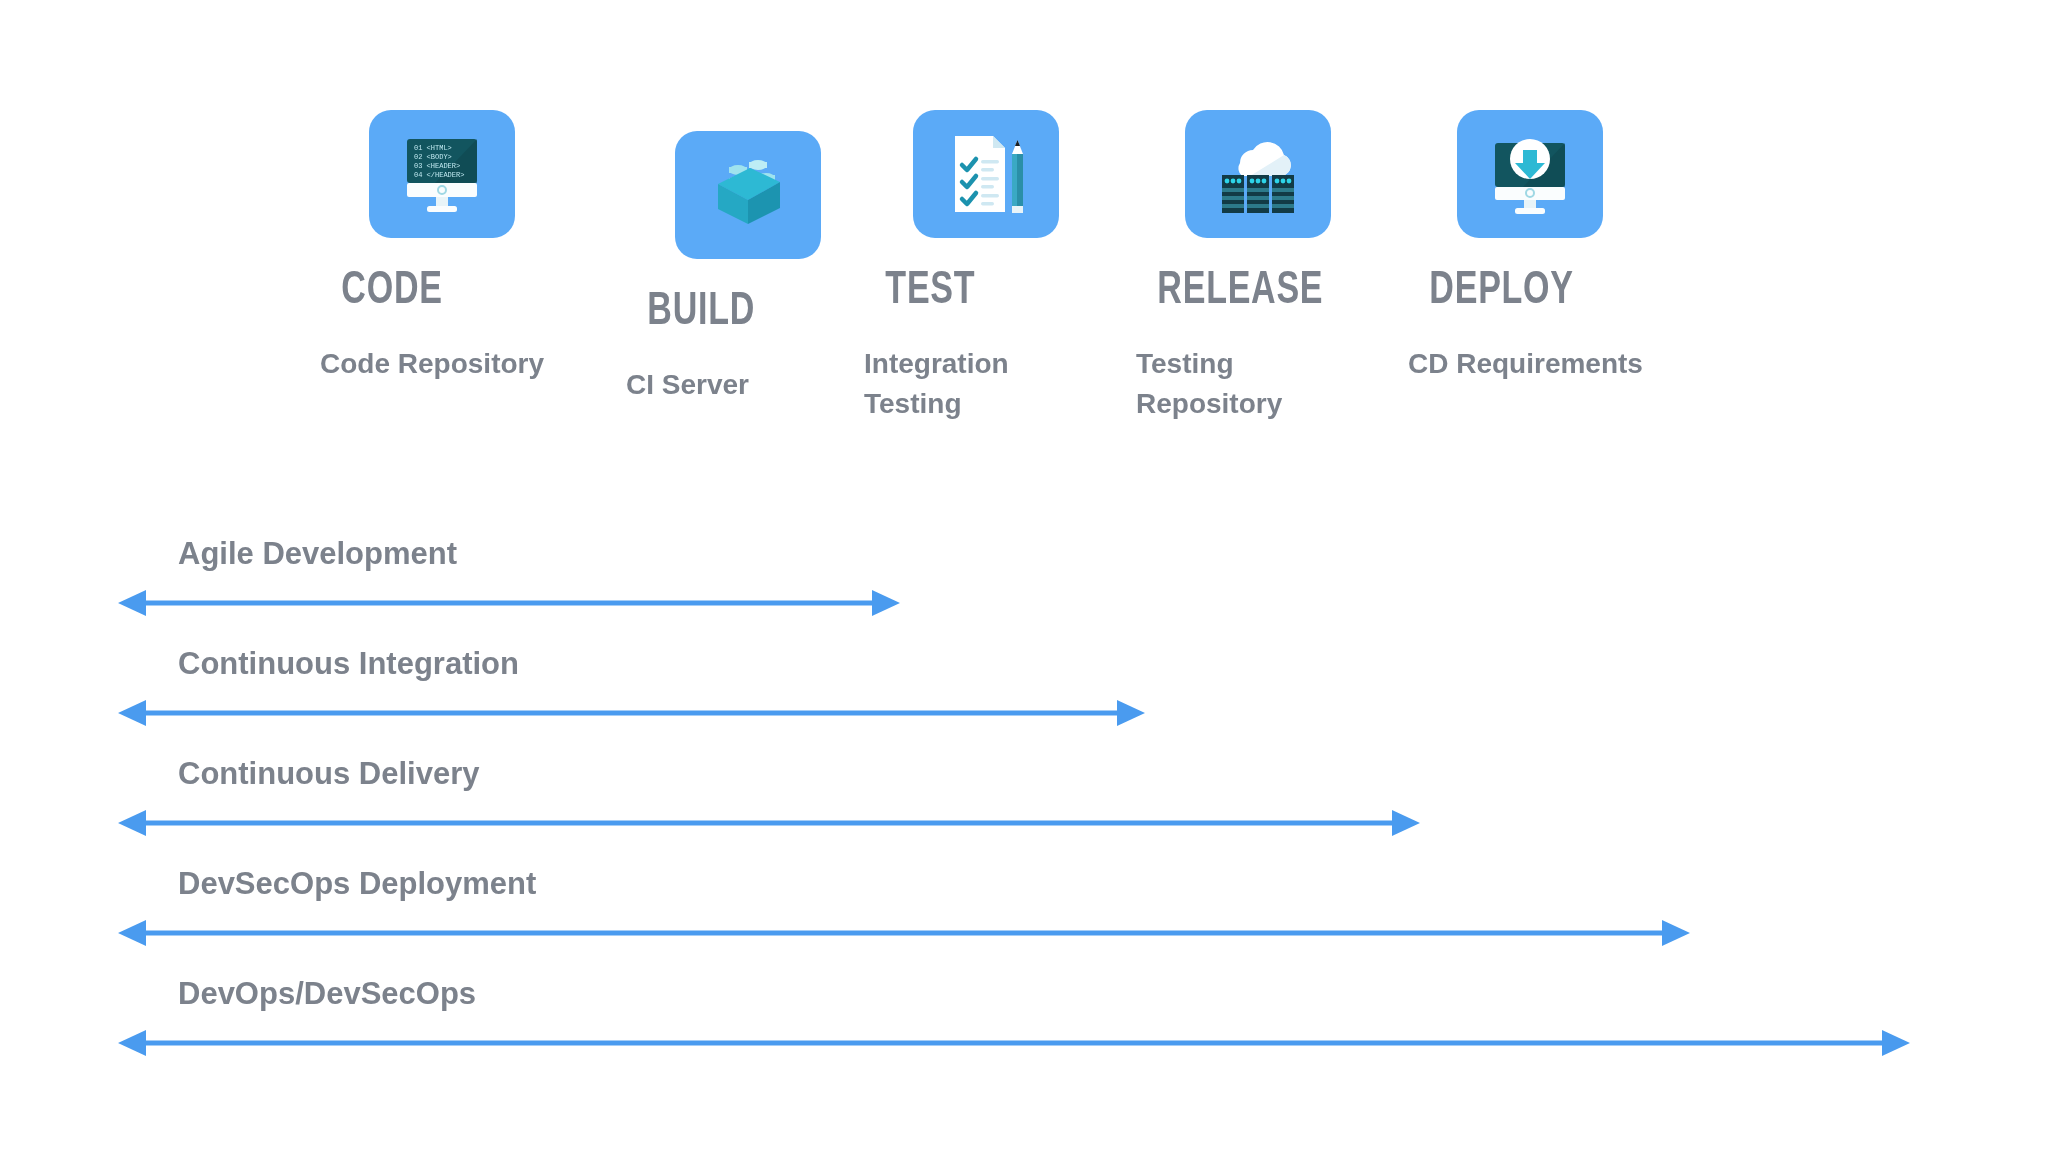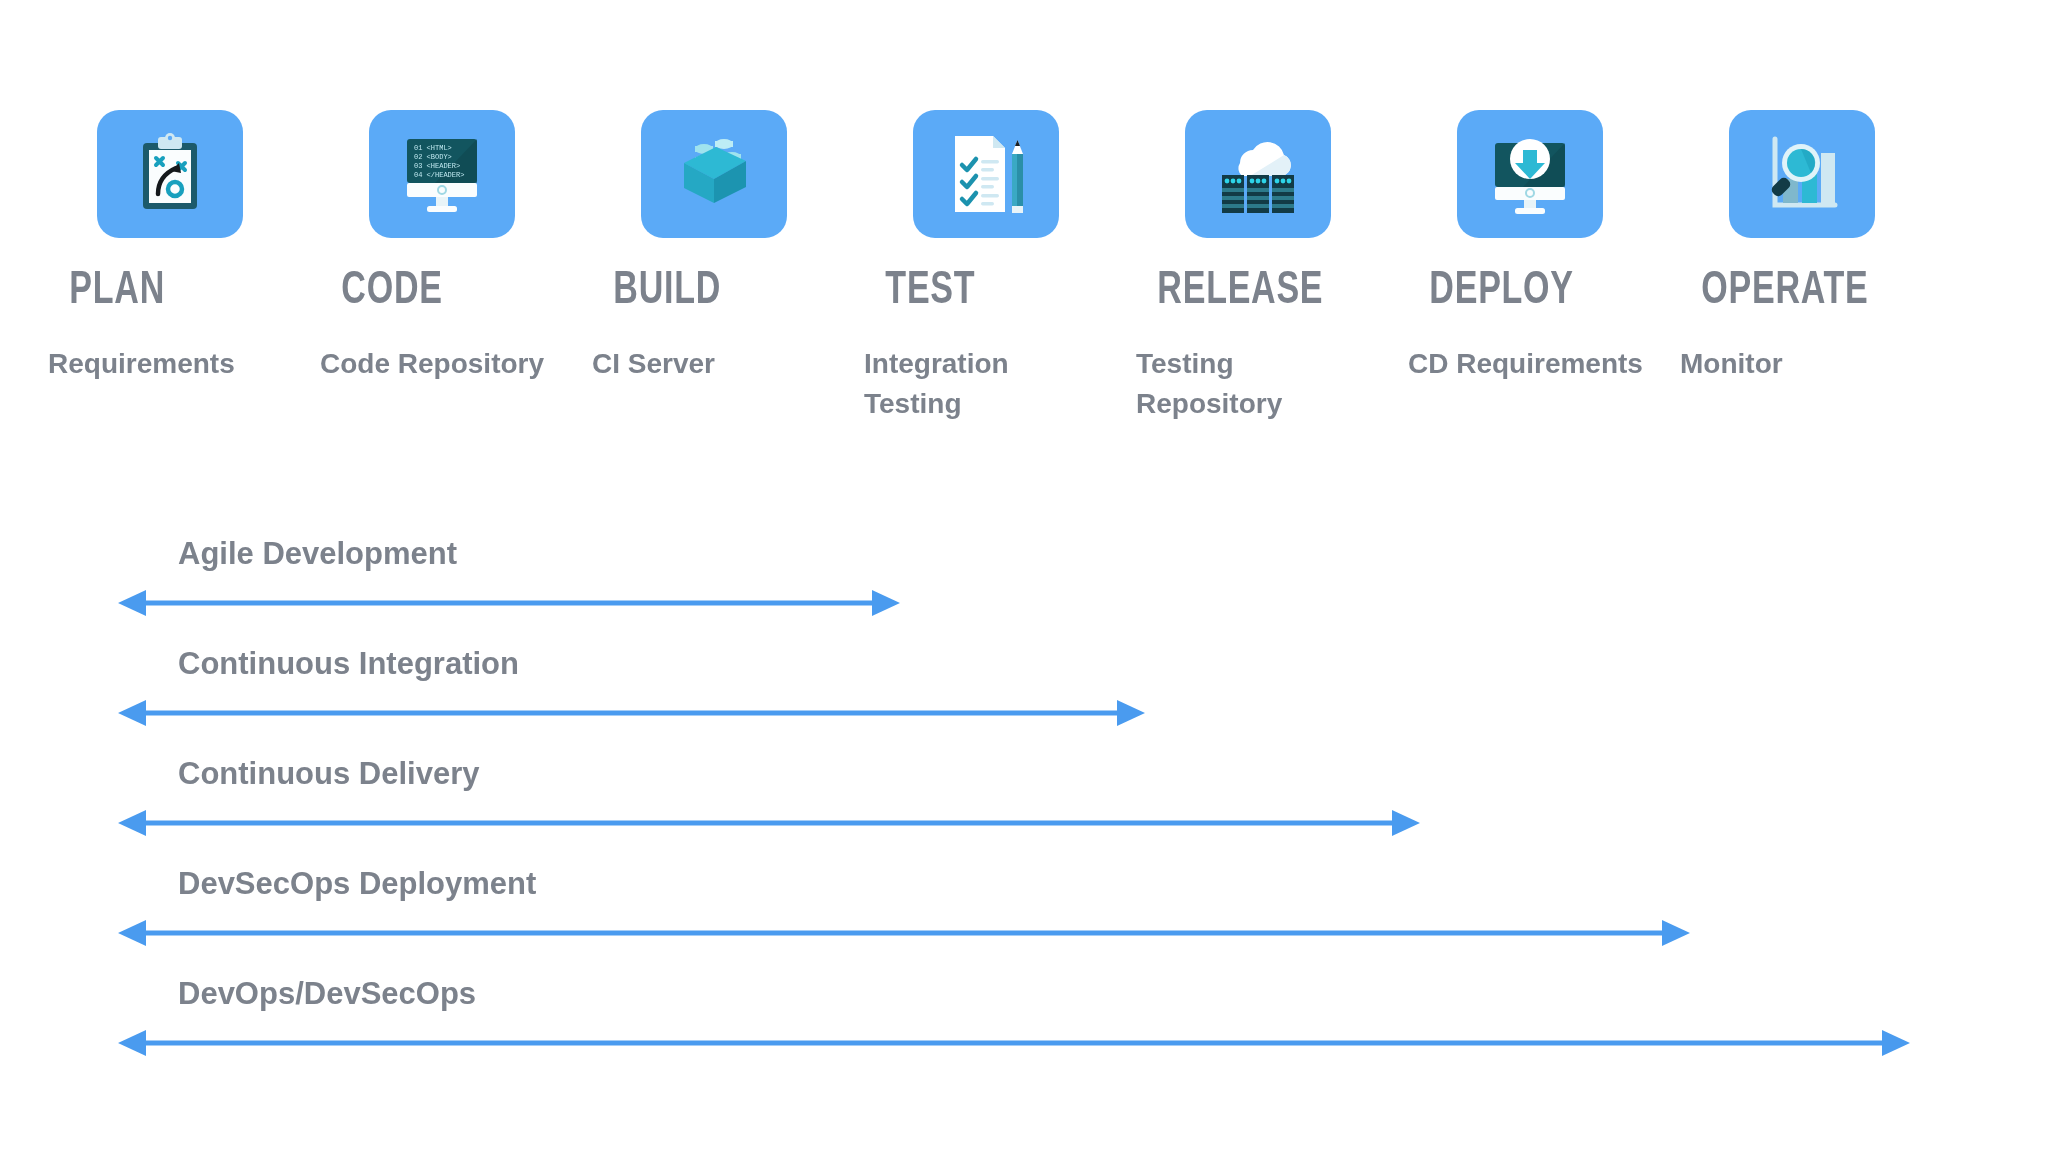--- a/index.html
+++ b/index.html
@@ -62,59 +62,41 @@
   }
   .flow-arrow{position:absolute;left:0;top:44px;height:46px;}
 </style>
 </head>
 <body>
 
 <div id="canvas">
 
   <div class="stages">
 
-    <div class="stage" style="left:34px;">
-      <div class="icon-card">
-        <svg width="86" height="86" viewBox="0 0 86 86">
-          <rect x="16" y="12" width="54" height="66" rx="4" fill="#1C5A6B"></rect>
-          <rect x="22" y="19" width="42" height="53" fill="#FAFDFE"></rect>
-          <rect x="31" y="6" width="24" height="12" rx="3" fill="#CFE8F2"></rect>
-          <circle cx="43" cy="7" r="5" fill="#CFE8F2"></circle>
-          <circle cx="43" cy="7" r="2.2" fill="#5BAAF7"></circle>
-          <path d="M29 27 L36 34 M36 27 L29 34" stroke="#18A0BE" stroke-width="4" stroke-linecap="round"></path>
-          <path d="M51 32 L58 39 M58 32 L51 39" stroke="#18A0BE" stroke-width="4" stroke-linecap="round"></path>
-          <path d="M31 63 C31 48 40 41 49 37" stroke="#15191C" stroke-width="4.5" fill="none" stroke-linecap="round"></path>
-          <path d="M52 32 L54 42 L44 40 Z" fill="#15191C"></path>
-          <circle cx="48" cy="58" r="7" fill="none" stroke="#18A0BE" stroke-width="4.5"></circle>
-        </svg>
-      </div>
-      <div class="stage-name">PLAN</div>
-      <div class="stage-sub">Requirements</div>
-    </div>
 
     <div class="stage" style="left:306px;">
       <div class="icon-card">
         <svg width="90" height="82" viewBox="0 0 90 82">
           <rect x="10" y="6" width="70" height="44" rx="3" fill="#12555F"></rect>
           <path d="M80 6 L80 50 L38 50 Z" fill="#0E454D" opacity="0.55"></path>
           <text x="17" y="17" font-family="'Liberation Mono',monospace" font-size="7" fill="#BFE8F0">01 &lt;HTML&gt;</text>
           <text x="17" y="26" font-family="'Liberation Mono',monospace" font-size="7" fill="#BFE8F0">02 &lt;BODY&gt;</text>
           <text x="17" y="35" font-family="'Liberation Mono',monospace" font-size="7" fill="#BFE8F0">03 &lt;HEADER&gt;</text>
           <text x="17" y="44" font-family="'Liberation Mono',monospace" font-size="7" fill="#BFE8F0">04 &lt;/HEADER&gt;</text>
           <rect x="10" y="50" width="70" height="14" rx="2" fill="#FAFDFE"></rect>
           <circle cx="45" cy="57" r="4" fill="none" stroke="#9FD8E4" stroke-width="2"></circle>
           <rect x="39" y="64" width="12" height="10" fill="#E8F4F8"></rect>
           <rect x="30" y="73" width="30" height="6" rx="2.5" fill="#FAFDFE"></rect>
         </svg>
       </div>
       <div class="stage-name">CODE</div>
       <div class="stage-sub">Code Repository</div>
     </div>
 
-    <div class="stage" style="left:578px;">
+    <div class="stage" style="left:612px;margin-top:21px;">
       <div class="icon-card">
         <svg width="88" height="82" viewBox="0 0 88 82">
           <ellipse cx="34" cy="16" rx="9" ry="5" fill="#9FE3EE"></ellipse>
           <ellipse cx="54" cy="11" rx="9" ry="5" fill="#BDEDF5"></ellipse>
           <ellipse cx="34" cy="27" rx="9" ry="5" fill="#BDEDF5"></ellipse>
           <ellipse cx="62" cy="24" rx="9" ry="5" fill="#9FE3EE"></ellipse>
           <rect x="25" y="13" width="18" height="6" fill="#9FE3EE"></rect>
           <rect x="45" y="8" width="18" height="6" fill="#BDEDF5"></rect>
           <rect x="25" y="24" width="18" height="6" fill="#BDEDF5"></rect>
           <rect x="53" y="21" width="18" height="6" fill="#9FE3EE"></rect>
@@ -196,36 +178,20 @@
           <rect x="39" y="67" width="12" height="9" fill="#E8F4F8"></rect>
           <rect x="30" y="75" width="30" height="6" rx="2.5" fill="#FAFDFE"></rect>
           <circle cx="45" cy="26" r="20" fill="#FFFFFF"></circle>
           <path d="M38 17 h14 v13 h8 l-15 16 l-15 -16 h8 Z" fill="#2DB9D4"></path>
         </svg>
       </div>
       <div class="stage-name">DEPLOY</div>
       <div class="stage-sub">CD Requirements</div>
     </div>
 
-    <div class="stage" style="left:1666px;">
-      <div class="icon-card">
-        <svg width="86" height="82" viewBox="0 0 86 82">
-          <path d="M16 6 V72 H76" stroke="#CFE8F2" stroke-width="5" fill="none" stroke-linecap="round"></path>
-          <rect x="24" y="46" width="15" height="24" fill="#7FB8CC"></rect>
-          <rect x="43" y="30" width="15" height="40" fill="#2DB9D4"></rect>
-          <rect x="62" y="20" width="14" height="50" fill="#CFE8F2"></rect>
-          <circle cx="42" cy="30" r="19" fill="#DFF3F9"></circle>
-          <circle cx="42" cy="30" r="14" fill="#2DB9D4"></circle>
-          <path d="M42 16 a14 14 0 0 1 10 24 Z" fill="#1C9FBA" opacity="0.55"></path>
-          <rect x="16" y="44" width="12" height="20" rx="5" transform="rotate(45 22 54)" fill="#123B46"></rect>
-        </svg>
-      </div>
-      <div class="stage-name">OPERATE</div>
-      <div class="stage-sub">Monitor</div>
-    </div>
 
   </div>
 
   <div class="flows">
 
     <div class="flow-row" style="top:0px;">
       <div class="flow-label">Agile Development</div>
       <svg class="flow-arrow" width="2048" height="46" viewBox="0 0 2048 46">
         <line x1="140" y1="23" x2="878" y2="23" stroke="#4A9BEF" stroke-width="5"></line>
         <path d="M118 23 L146 10 L146 36 Z" fill="#4A9BEF"></path>

